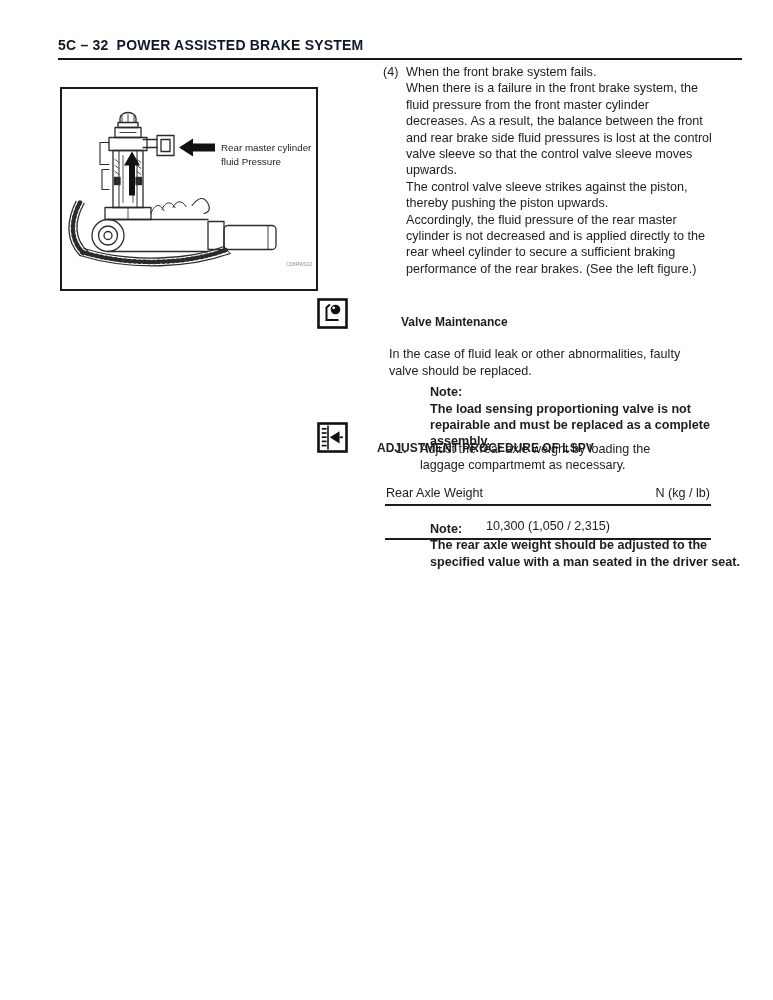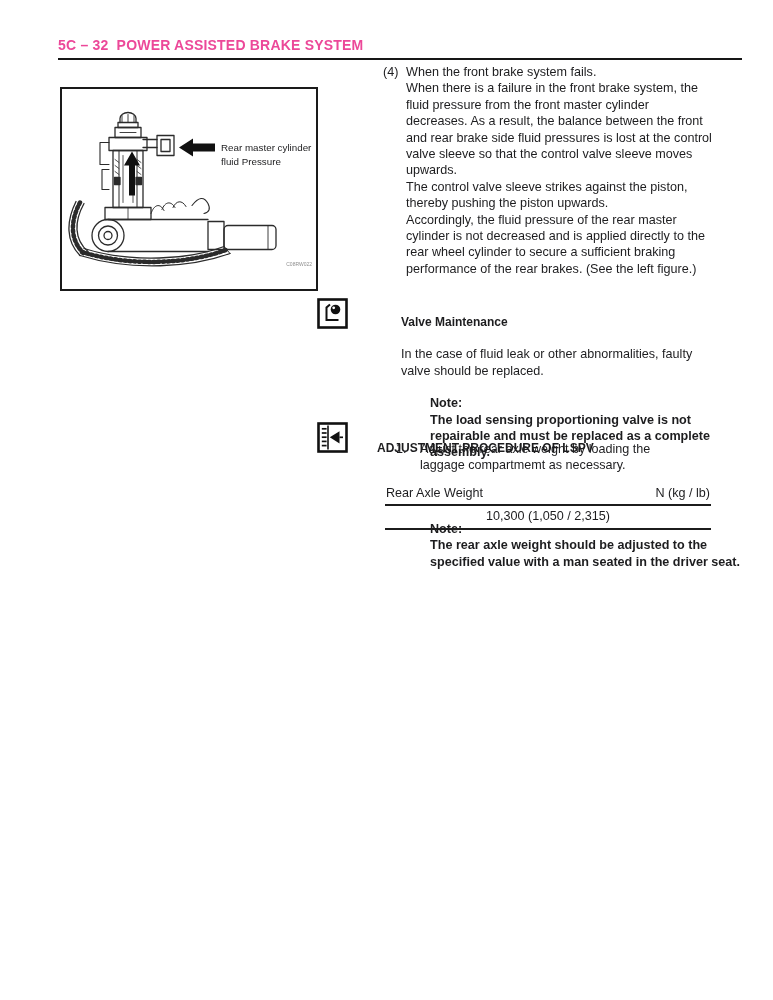--- a/index.html
+++ b/index.html
@@ -9,21 +9,21 @@
     background:#ffffff;
     font-family:"Liberation Sans","DejaVu Sans",sans-serif;
     color:#1d1d1f;
     overflow:hidden;
   }
   .abs{position:absolute;}
   
   .page-title{
     left:58px;top:37px;
     font-size:14px;font-weight:bold;letter-spacing:.2px;
-    white-space:pre;color:#ec4899;
+    white-space:pre;color:#0f172a;
   }
   .header-rule{left:58px;top:58px;width:684px;height:2px;background:#161616;}
   
   .figure-box{
     left:60px;top:87px;width:258px;height:204px;
     border:2px solid #1a1a1a;box-sizing:border-box;background:#fff;
     margin:0;
   }
   .figure-box svg{display:block;width:100%;height:100%;}
   .fig-label{font-family:"Liberation Sans",sans-serif;font-size:9.8px;fill:#1d1d1f;}
@@ -33,34 +33,34 @@
   .item4{left:383px;top:64px;width:330px;display:flex;}
   .item4 .num{flex:0 0 23px;}
   .item4 .itembody{flex:1;}
   .item4 .itembody div{margin:0;}
   .icon-box{width:31px;height:31px;}
   .icon-box svg{display:block;width:100%;height:100%;}
   .maint-icon{left:317px;top:298px;}
   .adj-icon{left:317px;top:422px;}
   .valve-sec{left:385px;top:298px;width:328px;}
   .valve-sec h3,.adj-heading{font-size:12px;line-height:16.4px;font-weight:bold;margin:16px;}
-  .valve-sec p{margin:16px;}
+  .valve-sec p{margin:4px;}
   .note{margin-top:5px;font-weight:bold;margin-left:45px;}
   .adj-heading{left:361px;top:424px;}
   .step{left:396px;top:441px;width:302px;display:flex;}
   .step .stepnum{flex:0 0 24px;}
   .step .steptext{flex:1;max-width:272px;}
   .spec-table{left:385px;top:477px;width:326px;font-size:12.6px;margin-top:9px;}
   .spec-head{
     display:flex;justify-content:space-between;
     padding:0 1px 3px 1px;border-bottom:2px solid #1c1c1c;
     line-height:15px;
   }
   .spec-val{
-    text-align:center;padding:3px 0 4px 0;
+    text-align:center;padding:13px 0 4px 0;
     border-bottom:2px solid #1c1c1c;line-height:15px;
   }
   .note2{left:385px;top:521px;width:330px;}
 </style>
 </head>
 <body>
 
 <div class="page">
 
   <div class="abs page-title">5C – 32  POWER ASSISTED BRAKE SYSTEM</div>

